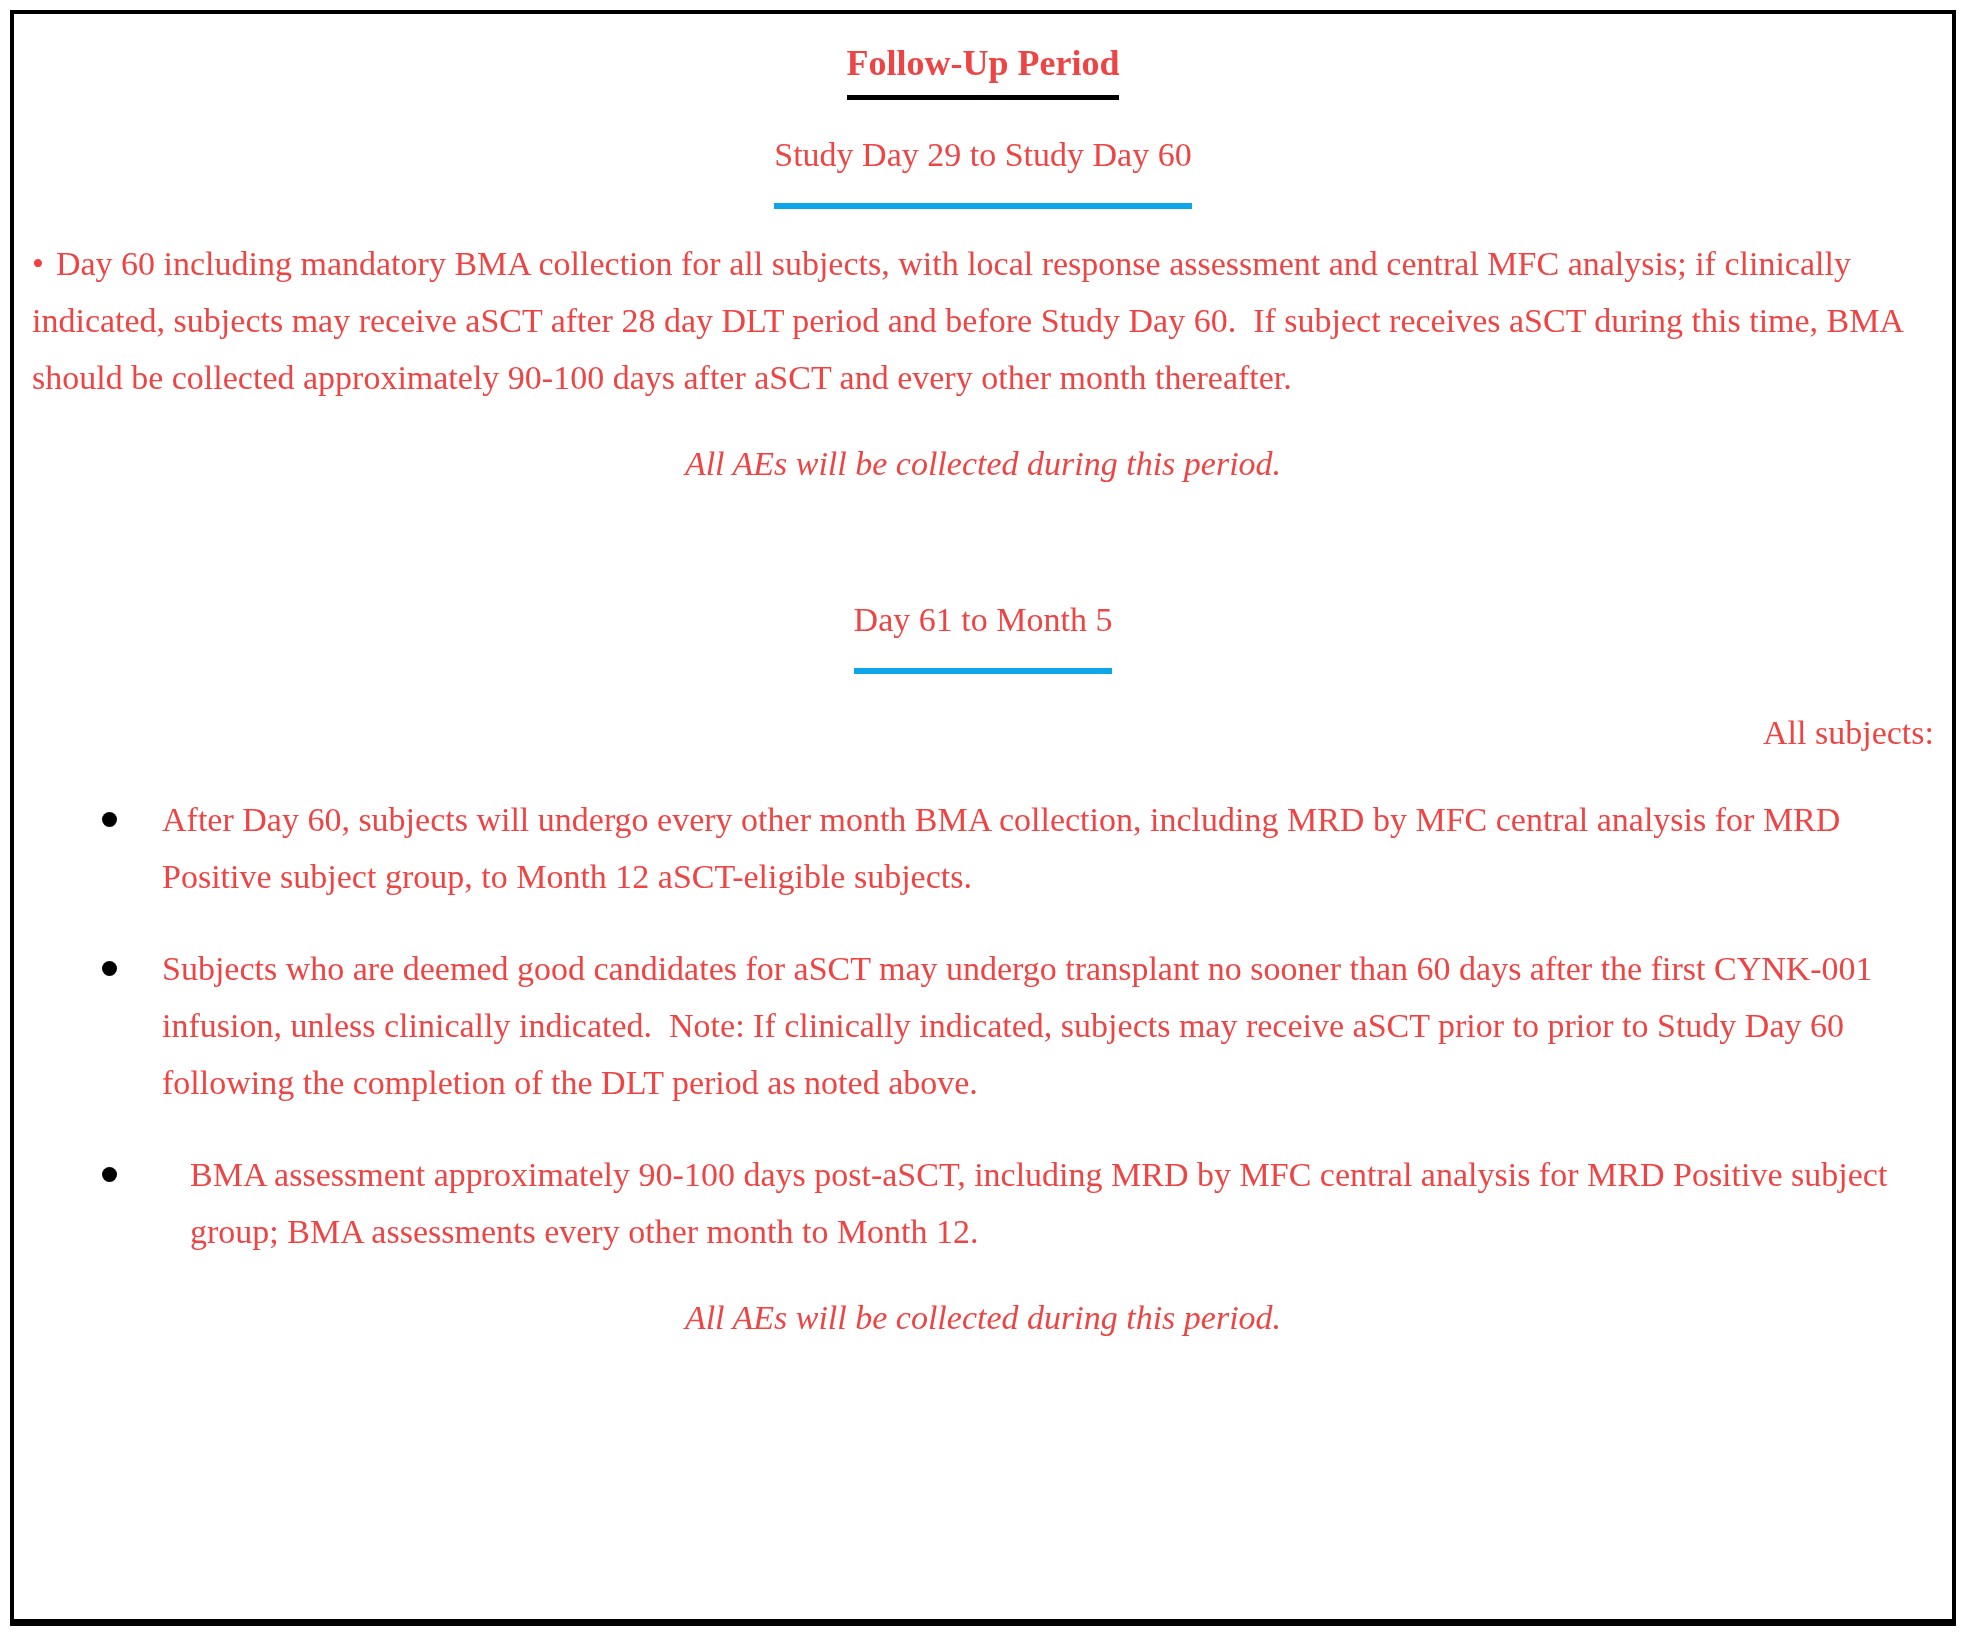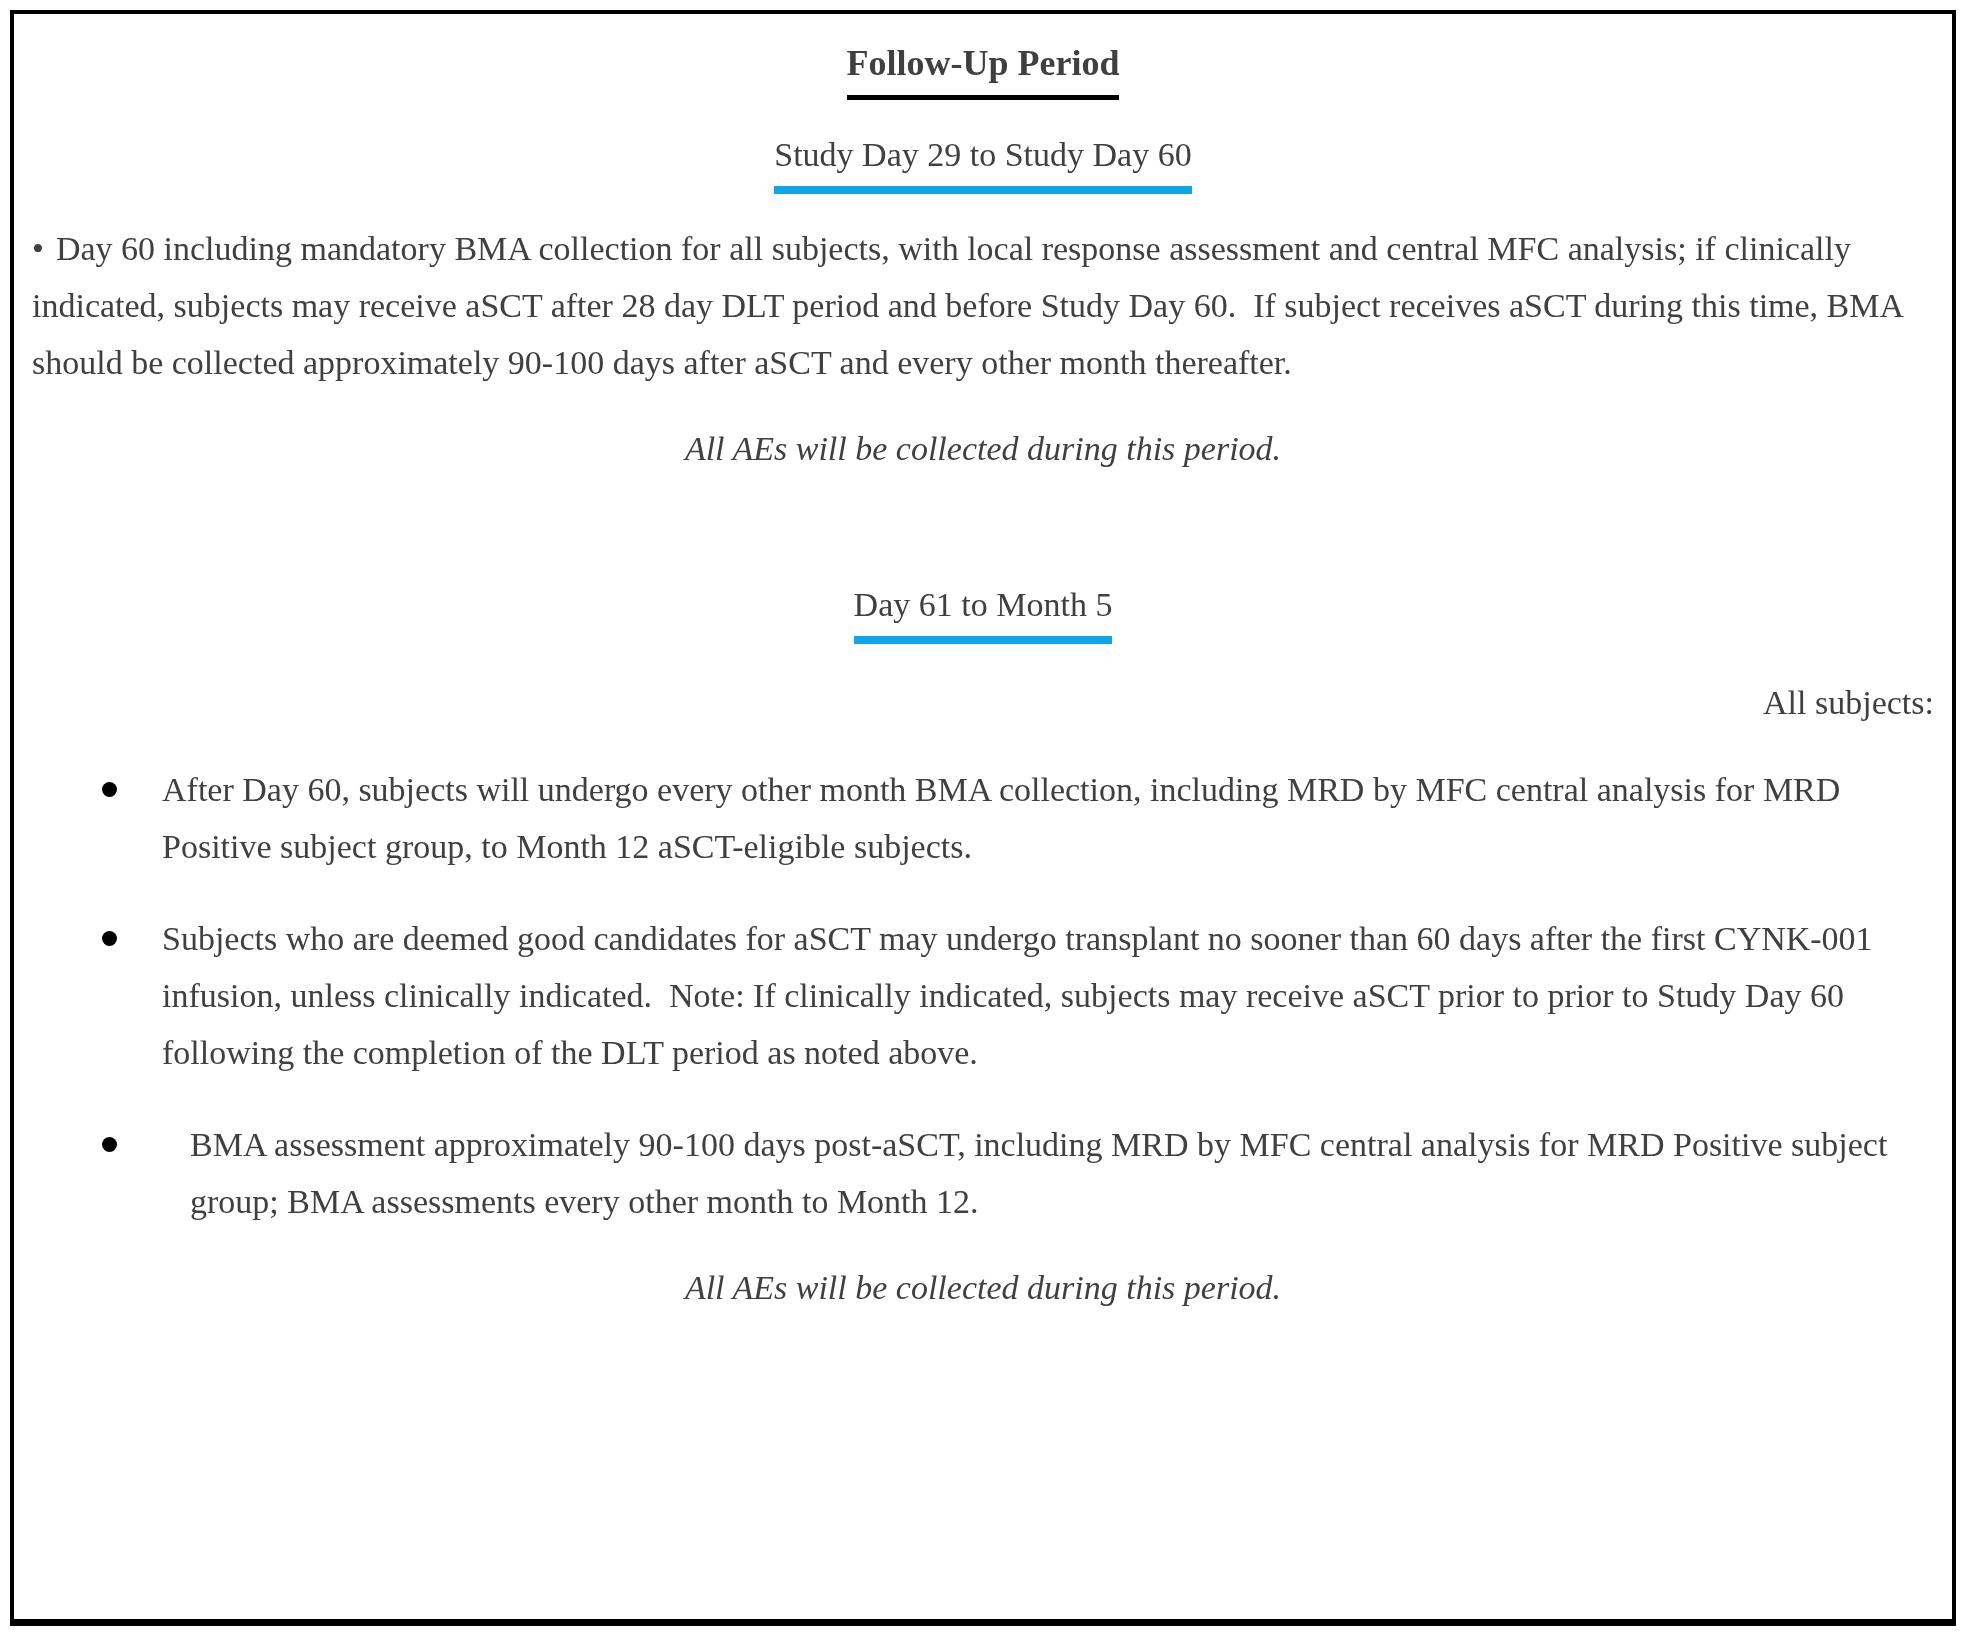--- a/index.html
+++ b/index.html
@@ -1,21 +1,21 @@
 <!DOCTYPE html>
 <html><head>
 <meta charset="utf-8">
 <style>
   html, body { margin: 0; padding: 0; background: #ffffff; }
   .page {
     position: relative;
     width: 1967px;
     height: 1636px;
     background: #ffffff;
-    color: #404040;
+    color: #ef4444;
     font-family: "Liberation Serif", serif;
     font-size: 34px;
     line-height: 57px;
   }
   .box {
     position: absolute;
     left: 10px; top: 10px; right: 11px; bottom: 10px;
     border: 4px solid #000000;
     border-bottom-width: 7px;
     box-sizing: border-box;
@@ -30,22 +30,22 @@
     font-weight: bold;
   }
   .title-underline {
     display: inline-block;
     border-bottom: 5px solid #000000;
     padding-bottom: 3px;
   }
   .subheading { text-align: center; margin: 0 0 26px 0; }
   .subheading-underline {
     display: inline-block;
-    border-bottom: 8px solid #0ea5e9;
-    padding-bottom: 3px;
+    border-bottom: 6px solid #0ea5e9;
+    padding-bottom: 20px;
   }
   .subheading2 { text-align: center; margin: 0 0 30px 0; }
   .bullet-line { text-align: center; margin: 0 0 33px 0; }
   .para-centered { text-align: left; margin: 0 0 29px 0; }
   .ae-note {
     text-align: center;
     font-style: italic;
     margin: 0 0 99px 0;
   }
   .ae-note-2 {

